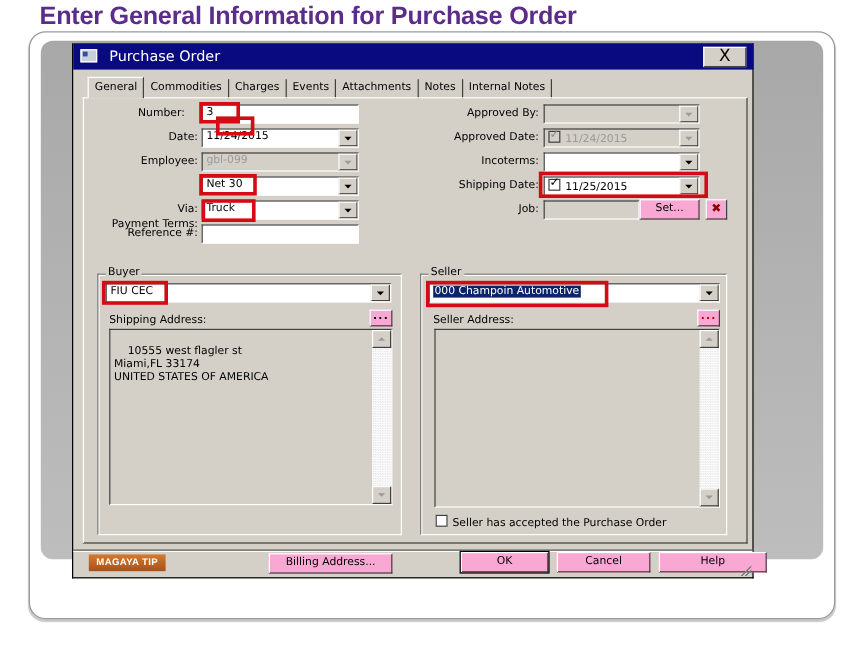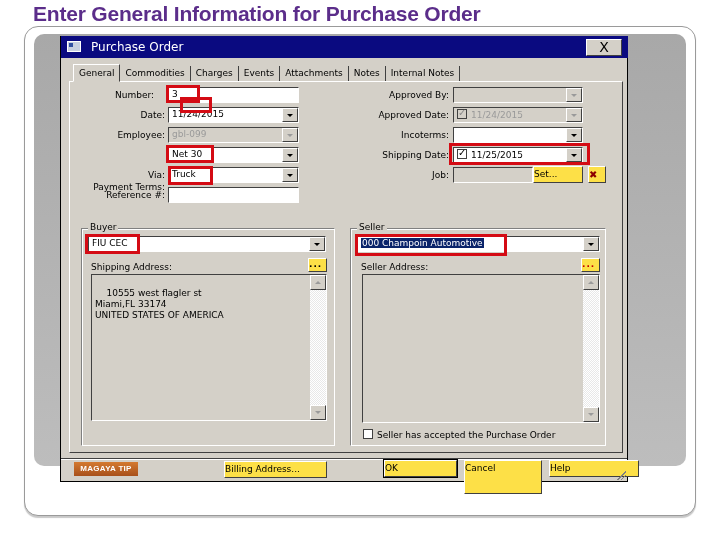--- a/index.html
+++ b/index.html
@@ -70,22 +70,22 @@
   }
   .dd-btn.disabled::after { border-top-color: #9a9a9a; }
   .chk {
     display: inline-block; width: 10px; height: 10px; border: 1px solid #404040; background: #fff;
     vertical-align: -1px; margin-right: 4px; position: relative;
   }
   .chk.checked::after { content: "✓"; position: absolute; left: 0; top: -3px; font-size: 10px; color: #000; }
   .chk.grey { background: #d4d0c8; }
   .chk.grey.checked::after { color: #8a8a8a; }
   .btn {
-    position: absolute; background: #fde047; border: 1px solid; border-color: #fff #404040 #404040 #fff;
-    font-size: 9px; line-height: 15px; white-space: nowrap;
+    position: absolute; background: #f9a8d4; border: 1px solid; border-color: #fff #404040 #404040 #fff;
+    text-align: center; font-size: 9px; line-height: 15px; white-space: nowrap;
   }
   .btn.default { outline: 1px solid #000; }
   .redbox { position: absolute; border: 3px solid #d40b14; pointer-events: none; }
   .group {
     position: absolute; border: 1px solid; border-color: #808080 #fff #fff #808080;
     box-shadow: 1px 1px 0 #fff inset;
   }
   .group-title { position: absolute; top: -7px; left: 6px; background: #d4d0c8; padding: 0 2px; font-size: 9px; }
   .textarea {
     position: absolute; background: #d4d0c8; border: 1px solid; border-color: #404040 #fff #fff #404040;
@@ -242,16 +242,16 @@
   <div class="redbox" style="left:119px;top:61px;width:32px;height:16px;"></div>
   <div class="redbox" style="left:105px;top:109px;width:48px;height:18px;"></div>
   <div class="redbox" style="left:107px;top:130px;width:45px;height:19px;"></div>
   <div class="redbox" style="left:388px;top:107px;width:141px;height:22px;"></div>
   <div class="redbox" style="left:24px;top:198px;width:55px;height:20px;"></div>
   <div class="redbox" style="left:294px;top:198px;width:152px;height:22px;"></div>
 
   <div class="footer-sep"></div>
   <div class="tip-badge">MAGAYA TIP</div>
   <div class="btn default" style="left:323px;top:424px;width:73px;height:17px;">OK</div>
-  <div class="btn" style="left:403px;top:424px;width:78px;height:34px;">Cancel</div>
+  <div class="btn" style="left:403px;top:424px;width:78px;height:17px;">Cancel</div>
   <div class="btn" style="left:488px;top:424px;width:90px;height:17px;">Help</div>
   <div class="grip"></div>
 </div>
 
 </body></html>

